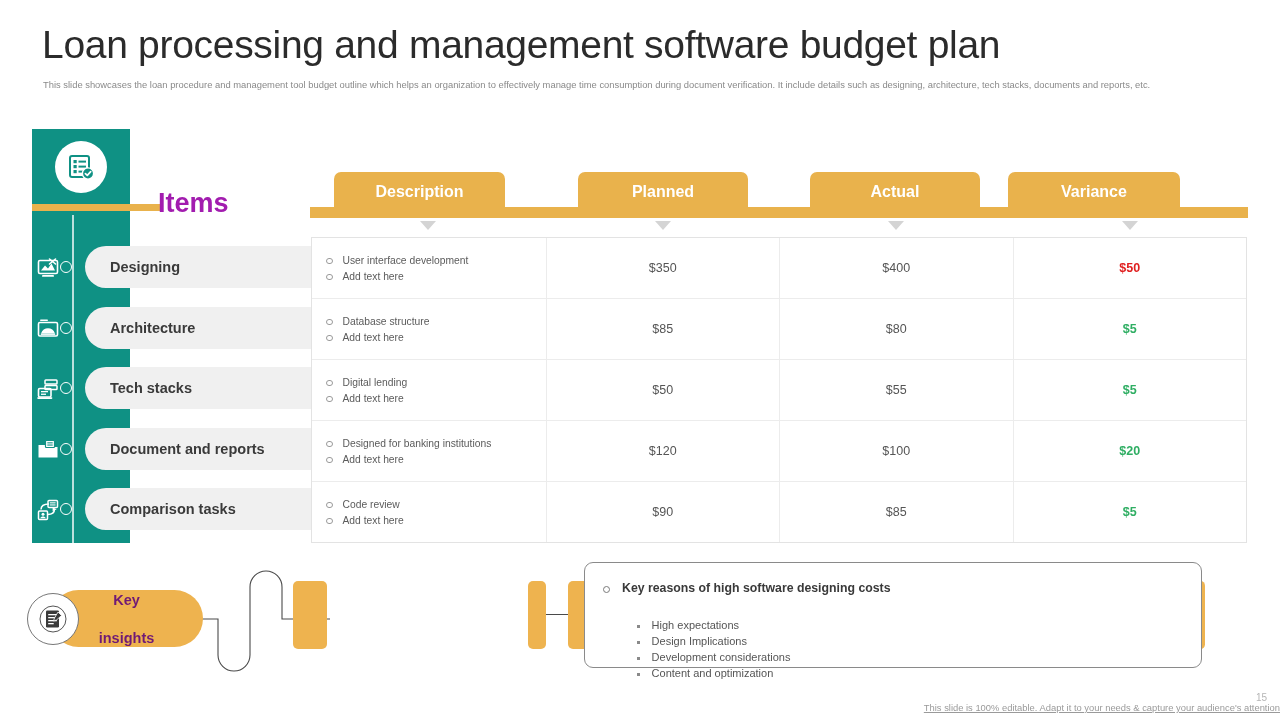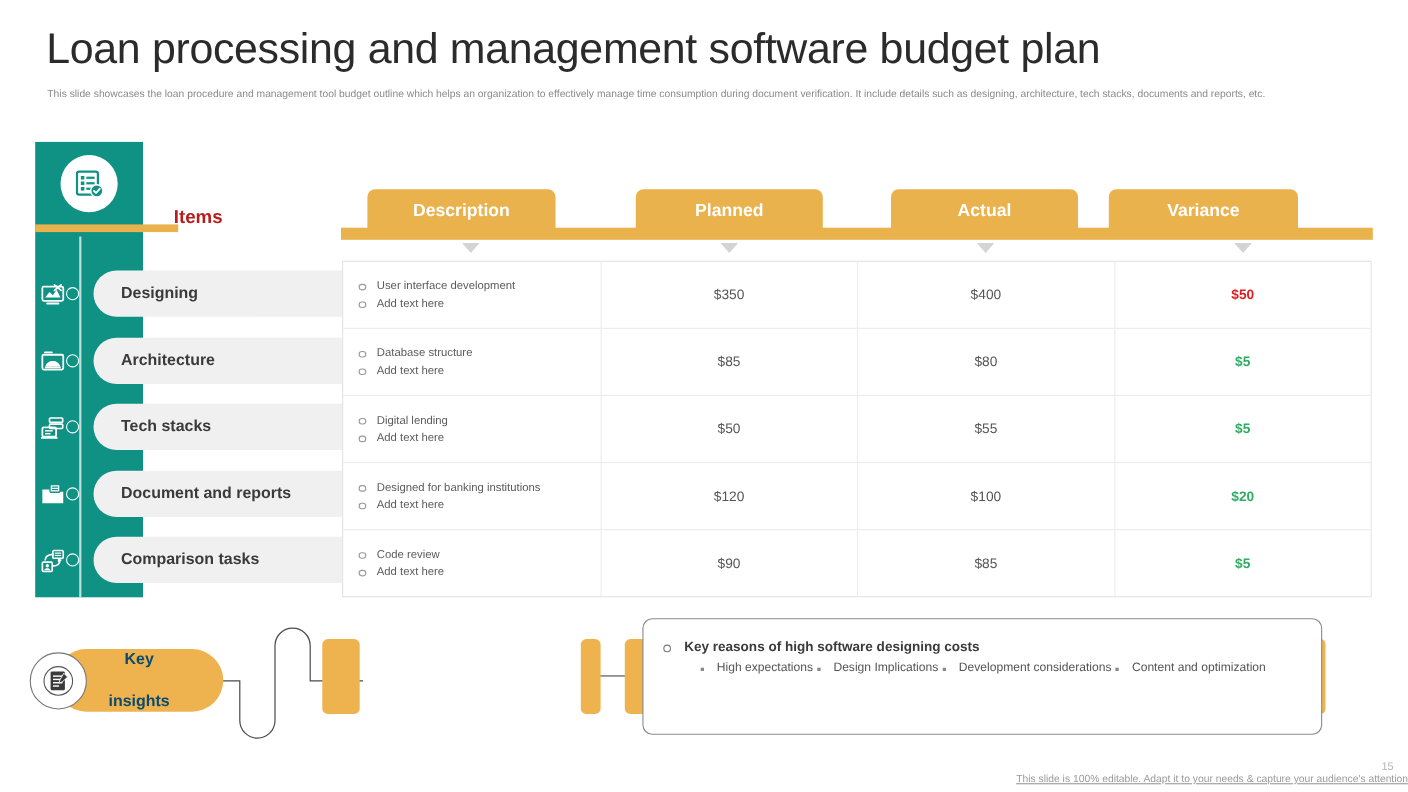--- a/index.html
+++ b/index.html
@@ -38,21 +38,21 @@
     position:absolute;left:55px;top:141px;width:52px;height:52px;
     border-radius:50%;background:#ffffff;
     display:flex;align-items:center;justify-content:center;
   }
   .orange-rule{
     position:absolute;left:32px;top:204px;width:130px;height:7px;
     background:#e9b24c;
   }
   .items-label{
     position:absolute;left:158px;top:188px;
-    font-size:17px;font-weight:700;color:#b91c1c;
+    font-size:27px;font-weight:700;color:#a21caf;
   }
 
   
   .srow{position:absolute;left:0;height:42px;}
   .srow .sicon{
     position:absolute;left:34px;top:8px;width:28px;height:28px;
     display:flex;align-items:center;justify-content:center;
   }
   .srow .snode{
     position:absolute;left:60px;top:15px;width:12px;height:12px;
@@ -119,21 +119,21 @@
   
   .ki-circle{
     position:absolute;left:27px;top:593px;width:50px;height:50px;
     border-radius:50%;background:#ffffff;border:1.4px solid #777777;
     display:flex;align-items:center;justify-content:center;z-index:3;
   }
   .ki-pill{
     position:absolute;left:50px;top:590px;width:153px;height:57px;
     border-radius:28.5px;background:#eeb34f;
     display:flex;flex-direction:column;align-items:center;justify-content:center;
-    color:#0c4a6e;font-size:14.5px;font-weight:700;line-height:18px;z-index:2;gap:20px;
+    color:#701a75;font-size:14.5px;font-weight:700;line-height:18px;z-index:2;gap:20px;
   }
   .connector{position:absolute;left:200px;top:560px;width:130px;height:115px;}
 
   .tab-orange{
     position:absolute;background:#eeb34f;border-radius:5px;
   }
   .note-box{
     position:absolute;background:#ffffff;border:1px solid #8a8a8a;
     border-radius:9px;box-sizing:border-box;
     display:flex;align-items:center;justify-content:center;
@@ -147,21 +147,21 @@
   .reason-box{
     position:absolute;left:584px;top:562px;width:618px;height:106px;
     background:#ffffff;border:1px solid #8a8a8a;border-radius:9px;
     box-sizing:border-box;padding:18px 0 0 18px;
   }
   .rheading{display:flex;align-items:flex-start;font-size:12.3px;font-weight:700;color:#3a3a3a;}
   .rheading .bdot{
     display:inline-block;width:5px;height:5px;border-radius:50%;
     border:1px solid #7a7a7a;margin-right:12px;margin-top:5px;flex:none;
   }
-  .rsub{margin:6px 0 0 34px;display:flex;gap:4px;}
+  .rsub{margin:24px 0 0 34px;display:flex;flex-direction:column;gap:4px;}
   .rsub-item{display:flex;align-items:flex-start;font-size:11px;color:#555555;}
   .rsub-item .sq{
     display:inline-block;width:2.6px;height:2.6px;background:#8a8a8a;
     margin-right:12px;margin-top:6px;flex:none;
   }
 
   
   .footer{
     position:absolute;left:0;top:702px;width:1280px;text-align:right;
     font-size:9.4px;color:#9a9a9a;text-decoration:underline;

